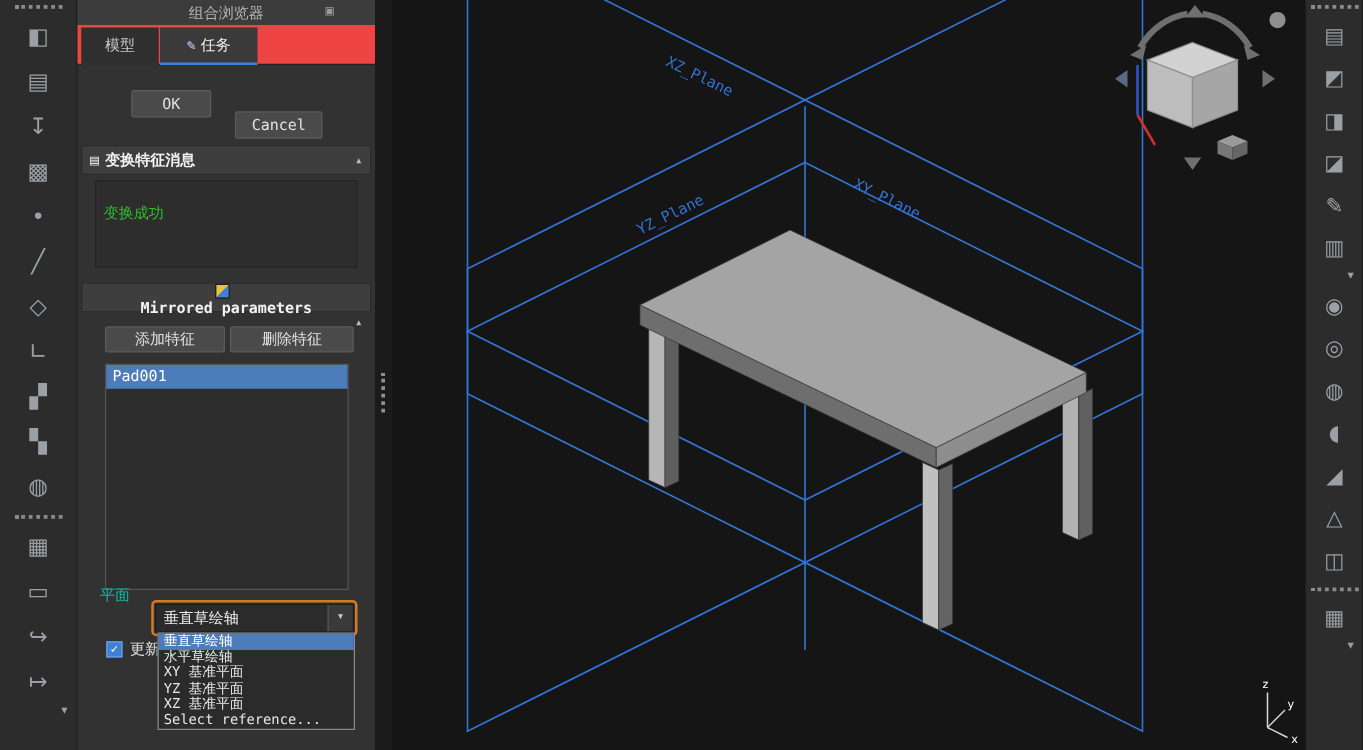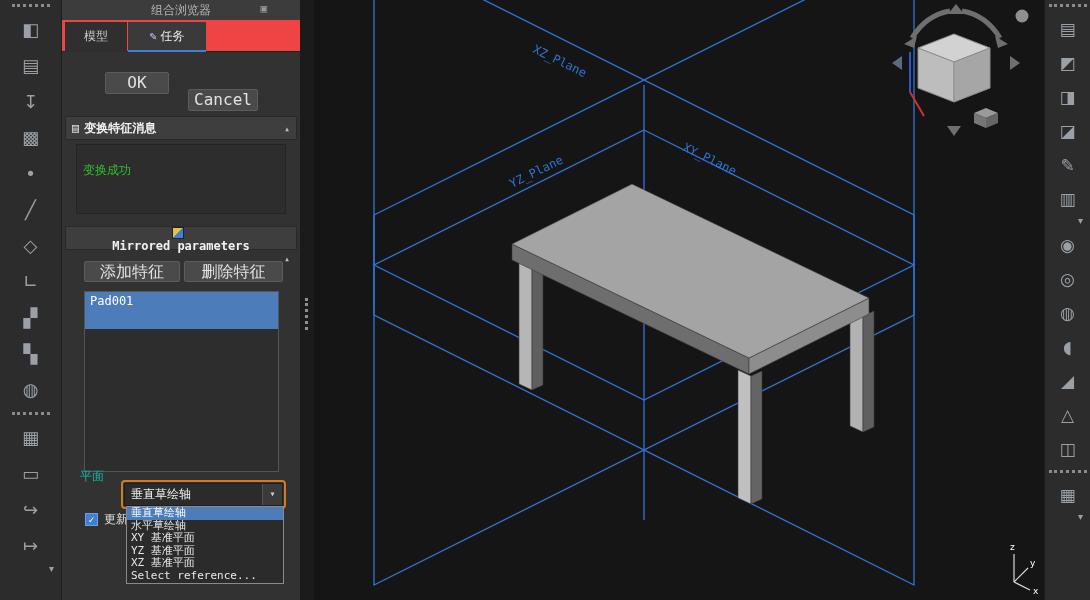--- a/index.html
+++ b/index.html
@@ -26,21 +26,21 @@
                  text-align:center; line-height:20px; color:#b5b5b5; font-size:12px; }
   #detach { position:absolute; right:33px; top:2px; color:#9a9a9a; font-size:11px; }
   #tabrow { position:absolute; top:20px; left:0; width:238px; height:32px; background:#ef4444;
             border-bottom:1px solid #222; }
   .tab { position:absolute; top:2px; height:30px; text-align:center; line-height:28px;
          color:#c8c8c8; background:#2f2f2f; }
   #tab-model { left:3px; width:62px; }
   #tab-task { left:66px; width:78px; background:#3a3a3a; border-bottom:2px solid #3f7fd6; color:#eee; }
   #tab-task .pencil { color:#cfd8ff; margin-right:4px; }
   .btn { position:absolute; height:22px; background:#4a4a4a; border:1px solid #5c5c5c;
-         border-radius:2px; color:#e2e2e2; text-align:center; line-height:20px; font-size:16px;
+         border-radius:2px; color:#e2e2e2; text-align:center; line-height:20px; font-size:12px;
          cursor:default; }
   #btn-ok { left:43px; top:72px; width:64px; }
   #btn-cancel { left:126px; top:72px; width:70px;margin-top:17px; }
 
   .sec-head { position:absolute; left:3px; width:232px; height:24px; background:#3e3e3e;
               border:1px solid #2a2a2a; display:flex; align-items:center; padding:0 6px;
               font-weight:bold; color:#f2f2f2; }
   .sec-head .sicon { margin-right:5px; font-weight:normal; color:#ddd; }
   .sec-head .chev { margin-left:auto; color:#bdbdbd; font-size:10px; }
   #sec1 { top:116px; }
@@ -50,21 +50,21 @@
                border:1px solid #222; flex:none; }
 
   #msgbox { position:absolute; left:14px; top:144px; width:210px; height:70px; background:#2d2d2d;
             border:1px solid #242424; padding:17px 6px; color:#2fbf2f; }
 
   #btn-add { left:22px; top:261px; width:96px; height:21px; line-height:19px; }
   #btn-del { left:122px; top:261px; width:99px; height:21px; line-height:19px; }
 
   #feature-list { position:absolute; left:22px; top:291px; width:195px; height:181px;
                   background:#2d2d2d; border:1px solid #555; }
-  .list-item { height:37px; line-height:19px; padding-left:5px; color:#fff; background:#4d7cba; }
+  .list-item { height:19px; line-height:19px; padding-left:5px; color:#fff; background:#4d7cba; }
 
   #plane-label { position:absolute; left:18px; top:468px; color:#14b8a6; }
   #combo-ring { position:absolute; left:59px; top:480px; width:165px; height:29px;
                 border:2px solid #d57a1e; border-radius:4px; }
   #combo { position:absolute; left:1px; top:1px; width:159px; height:23px; background:#2b2b2b;
            border:1px solid #1f1f1f; }
   #combo-value { position:absolute; left:6px; top:0; line-height:21px; color:#f0f0f0; }
   #combo-btn { position:absolute; right:0; top:0; width:20px; height:21px; background:#3a3a3a;
                border-left:1px solid #555; text-align:center; line-height:19px; color:#ccc;
                font-size:10px; }

